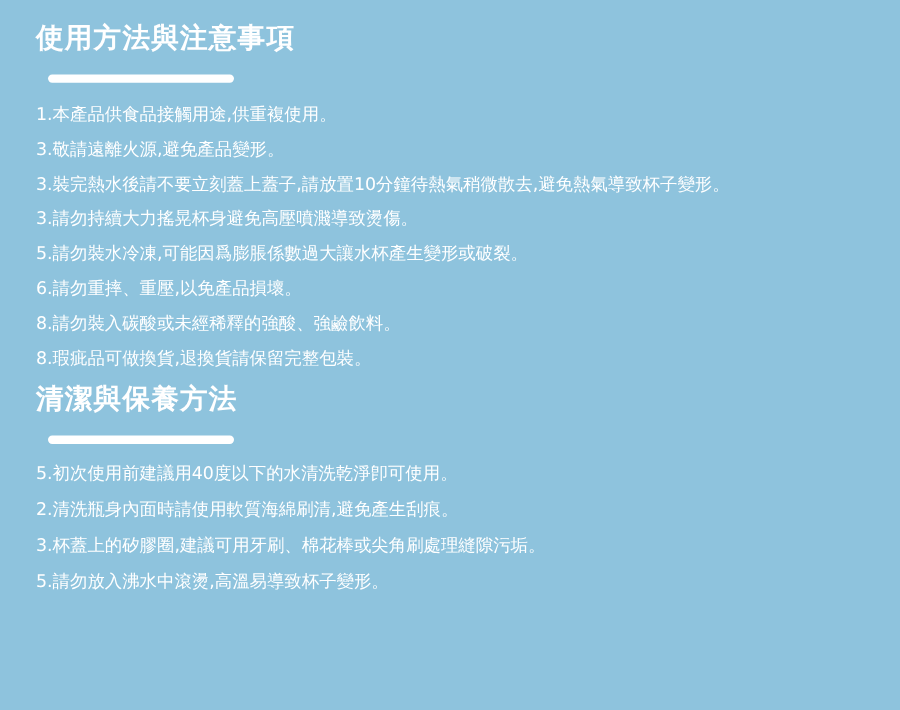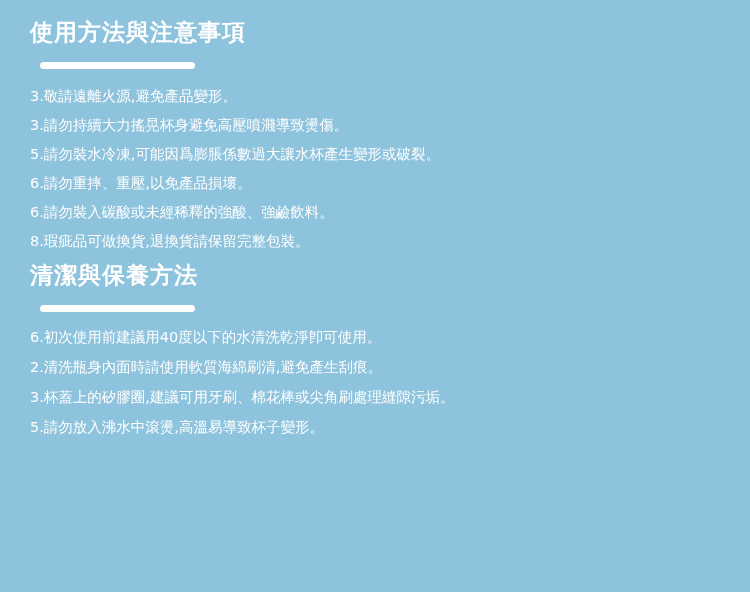--- a/index.html
+++ b/index.html
@@ -62,33 +62,35 @@
 </style>
 </head>
 <body>
 
 <div class="page">
 
   <div class="section section-one">
     <h2 class="section-title">使用方法與注意事項</h2>
     <div class="rule"></div>
     <ul class="list">
+      <li>1.本產品供食品接觸用途,供重複使用。</li>
       <li>3.敬請遠離火源,避免產品變形。</li>
+      <li>3.裝完熱水後請不要立刻蓋上蓋子,請放置10分鐘待熱氣稍微散去,避免熱氣導致杯子變形。</li>
       <li>3.請勿持續大力搖晃杯身避免高壓噴濺導致燙傷。</li>
       <li>5.請勿裝水冷凍,可能因爲膨脹係數過大讓水杯產生變形或破裂。</li>
       <li>6.請勿重摔、重壓,以免產品損壞。</li>
-      <li>6.請勿裝入碳酸或未經稀釋的強酸、強鹼飲料。</li>
+      <li>8.請勿裝入碳酸或未經稀釋的強酸、強鹼飲料。</li>
       <li>8.瑕疵品可做換貨,退換貨請保留完整包裝。</li>
     </ul>
   </div>
 
   <div class="section section-two">
     <h2 class="section-title">清潔與保養方法</h2>
     <div class="rule second"></div>
     <ul class="list">
-      <li>6.初次使用前建議用40度以下的水清洗乾淨卽可使用。</li>
+      <li>5.初次使用前建議用40度以下的水清洗乾淨卽可使用。</li>
       <li>2.清洗瓶身內面時請使用軟質海綿刷清,避免產生刮痕。</li>
       <li>3.杯蓋上的矽膠圈,建議可用牙刷、棉花棒或尖角刷處理縫隙污垢。</li>
       <li>5.請勿放入沸水中滾燙,高溫易導致杯子變形。</li>
     </ul>
   </div>
 
 </div>
 
 </body></html>

